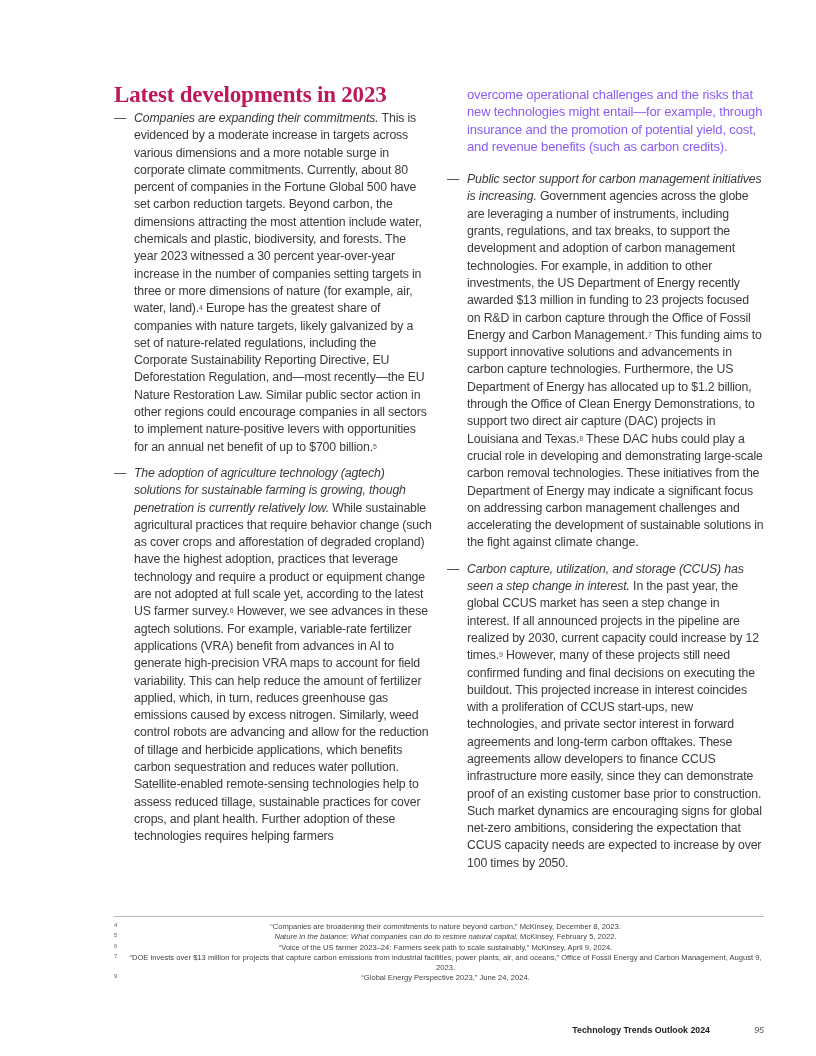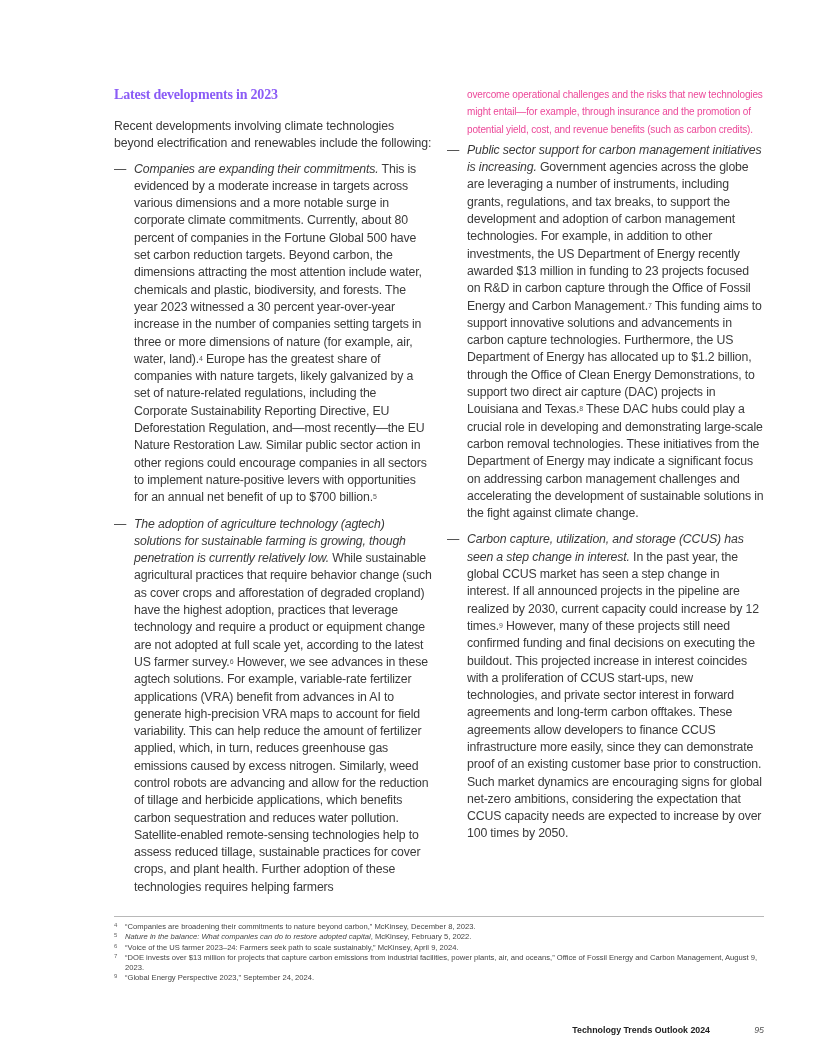--- a/index.html
+++ b/index.html
@@ -1,40 +1,39 @@
 <!DOCTYPE html>
 <html><head>
 <meta charset="utf-8">
 <style>
   html, body { margin: 0; padding: 0; background: #ffffff; }
   body { width: 816px; height: 1056px; position: relative; overflow: hidden; font-family: "Liberation Sans", sans-serif; color: #333333; }
   .col { position: absolute; top: 84px; width: 318px; }
   .col-left { left: 114px; }
   .col-right { left: 447px; top: 86px; }
-  h2 { font-family: "Liberation Serif", "DejaVu Serif", serif; font-weight: bold; font-size: 14px; color: #8b5cf6; margin: 0 0 12px 0; line-height: 22px; letter-spacing: -0.2px; }
+  h2 { font-family: "Liberation Serif", "DejaVu Serif", serif; font-weight: bold; font-size: 23px; color: #be185d; margin: 0 0 4px 0; line-height: 22px; letter-spacing: -0.2px; }
   p.intro { font-size: 12.3px; line-height: 17.3px; margin: 0 0 8px 0; color: #3a3a3a; letter-spacing: -0.1px; }
   .bullet { position: relative; padding-left: 20px; margin: 0 0 9px 0; font-size: 12.3px; line-height: 17.3px; color: #3a3a3a; letter-spacing: -0.15px; }
   .bullet .dash { position: absolute; left: 0; top: 0; color: #3a3a3a; }
   .bullet em { font-style: italic; }
-  .cont { padding-left: 20px; font-size: 10px; line-height: 17.3px; color: #ec4899; margin: 0 0 4px 0; letter-spacing: -0.15px; }
+  .cont { padding-left: 20px; font-size: 13px; line-height: 17.3px; color: #8b5cf6; margin: 0 0 16px 0; letter-spacing: -0.15px; }
   sup { font-size: 7px; vertical-align: top; position: relative; top: -1px; color: #555; }
   .fn-rule { position: absolute; left: 114px; top: 916px; width: 650px; height: 1px; background: #b8b8b8; }
-  .footnotes { position: absolute; left: 114px; top: 922px; width: 652px; font-size: 7.6px; line-height: 10.3px; color: #444; }
+  .footnotes { position: absolute; left: 114px; top: 922px; width: 652px; font-size: 7.6px; line-height: 10.3px; color: #444; text-align: center; }
   .fn { position: relative; padding-left: 11px; }
   .fn .num { position: absolute; left: 0; top: -2px; font-size: 6px; color: #666; }
   .footer { position: absolute; top: 1025px; left: 560px; width: 206px; font-size: 8.8px; color: #222; }
   .footer .title { position: absolute; right: 56px; font-weight: bold; white-space: nowrap; }
   .footer .page { position: absolute; right: 2px; color: #555; font-style: italic; }
 </style>
 </head>
 <body>
 
 <div class="col col-left">
   <h2>Latest developments in 2023</h2>
-  <p class="intro">Recent developments involving climate technologies beyond electrification and renewables include the following:</p>
 
   <div class="bullet">
     <span class="dash">—</span>
     <em>Companies are expanding their commitments.</em><span> This is evidenced by a moderate increase in targets across various dimensions and a more notable surge in corporate climate commitments. Currently, about 80 percent of companies in the Fortune Global 500 have set carbon reduction targets. Beyond carbon, the dimensions attracting the most attention include water, chemicals and plastic, biodiversity, and forests. The year 2023 witnessed a 30 percent year-over-year increase in the number of companies setting targets in three or more dimensions of nature (for example, air, water, land).</span><sup>4</sup><span> Europe has the greatest share of companies with nature targets, likely galvanized by a set of nature-related regulations, including the Corporate Sustainability Reporting Directive, EU Deforestation Regulation, and—most recently—the EU Nature Restoration Law. Similar public sector action in other regions could encourage companies in all sectors to implement nature-positive levers with opportunities for an annual net benefit of up to $700 billion.</span><sup>5</sup>
   </div>
 
   <div class="bullet">
     <span class="dash">—</span>
     <em>The adoption of agriculture technology (agtech) solutions for sustainable farming is growing, though penetration is currently relatively low.</em><span> While sustainable agricultural practices that require behavior change (such as cover crops and afforestation of degraded cropland) have the highest adoption, practices that leverage technology and require a product or equipment change are not adopted at full scale yet, according to the latest US farmer survey.</span><sup>6</sup><span> However, we see advances in these agtech solutions. For example, variable-rate fertilizer applications (VRA) benefit from advances in AI to generate high-precision VRA maps to account for field variability. This can help reduce the amount of fertilizer applied, which, in turn, reduces greenhouse gas emissions caused by excess nitrogen. Similarly, weed control robots are advancing and allow for the reduction of tillage and herbicide applications, which benefits carbon sequestration and reduces water pollution. Satellite-enabled remote-sensing technologies help to assess reduced tillage, sustainable practices for cover crops, and plant health. Further adoption of these technologies requires helping farmers</span>
   </div>
@@ -56,32 +55,32 @@
 
 <div class="fn-rule"></div>
 
 <div class="footnotes">
   <div class="fn">
     <span class="num">4</span>
     <span>“Companies are broadening their commitments to nature beyond carbon,” McKinsey, December 8, 2023.</span>
   </div>
   <div class="fn">
     <span class="num">5</span>
-    <em>Nature in the balance: What companies can do to restore adopted capital</em><span>, McKinsey, February 5, 2022.</span>
+    <em>Nature in the balance: What companies can do to restore natural capital</em><span>, McKinsey, February 5, 2022.</span>
   </div>
   <div class="fn">
     <span class="num">6</span>
     <span>“Voice of the US farmer 2023–24: Farmers seek path to scale sustainably,” McKinsey, April 9, 2024.</span>
   </div>
   <div class="fn">
     <span class="num">7</span>
     <span>“DOE invests over $13 million for projects that capture carbon emissions from industrial facilities, power plants, air, and oceans,” Office of Fossil Energy and Carbon Management, August 9, 2023.</span>
   </div>
   <div class="fn">
     <span class="num">9</span>
-    <span>“Global Energy Perspective 2023,” September 24, 2024.</span>
+    <span>“Global Energy Perspective 2023,” June 24, 2024.</span>
   </div>
 </div>
 
 <div class="footer">
   <span class="title">Technology Trends Outlook 2024</span>
   <span class="page">95</span>
 </div>
 
 </body></html>

